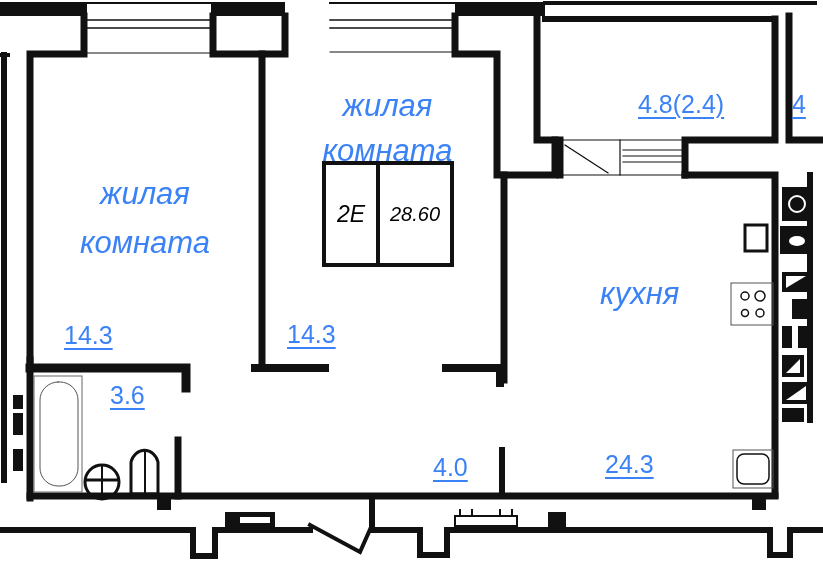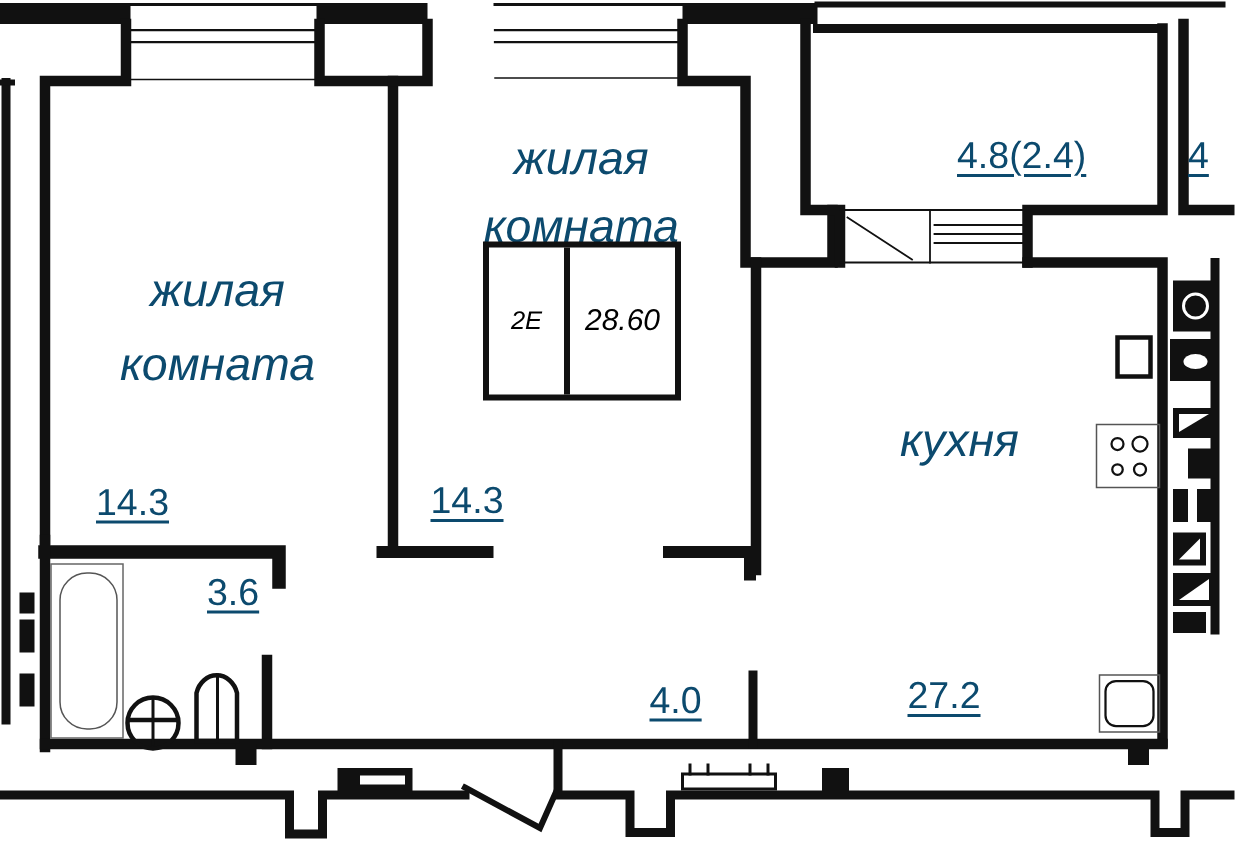--- a/index.html
+++ b/index.html
@@ -1,22 +1,22 @@
 <!DOCTYPE html>
 <html><head>
 <meta charset="utf-8">
 <style>
   html, body { margin:0; padding:0; background:#ffffff; }
   body { width:823px; height:564px; position:relative; overflow:hidden; font-family:"Liberation Sans", sans-serif; }
   svg { position:absolute; left:0; top:0; }
-  .lbl { position:absolute; color:#0c4a6e; white-space:nowrap; line-height:1; }
+  .lbl { position:absolute; color:#3b82f6; white-space:nowrap; line-height:1; }
   .room-name { font-style:italic; font-size:31px; text-align:center; }
   .area { font-size:25px; text-decoration:underline; text-underline-offset:4px; text-decoration-thickness:2px; }
   .tbl { position:absolute; left:322px; top:161px; width:132px; height:106px; border:4px solid #111; box-sizing:border-box; display:flex; }
-  .tbl-left { width:50px; border-right:4px solid #111; display:flex; align-items:center; justify-content:center; font-style:italic; font-size:17px; }
+  .tbl-left { width:50px; border-right:4px solid #111; display:flex; align-items:center; justify-content:center; font-style:italic; font-size:23px; }
   .tbl-right { flex:1; display:flex; }
   .tbl-cell { flex:1; display:flex; align-items:center; justify-content:center; font-style:italic; font-size:20px; }
   .tbl-cell + .tbl-cell { border-top:4px solid #111; }
 </style>
 </head>
 <body>
 
 <svg width="823" height="564" viewBox="0 0 823 564">
   <g fill="none" stroke="#111" stroke-linecap="square">
 
@@ -138,23 +138,23 @@
 </div>
 <div class="lbl area" style="left:64px;top:323px;">14.3</div>
 
 <div class="lbl room-name" style="left:300px;top:90px;width:175px;">
   <div>жилая</div>
   <div style="margin-top:14px;">комната</div>
 </div>
 <div class="lbl area" style="left:287px;top:322px;">14.3</div>
 
 <div class="lbl room-name" style="left:600px;top:278px;">кухня</div>
-<div class="lbl area" style="left:605px;top:452px;">27.2</div>
+<div class="lbl area" style="left:605px;top:452px;">24.3</div>
 
-<div class="lbl area" style="left:110px;top:383px;margin-left:28px;">3.6</div>
+<div class="lbl area" style="left:110px;top:383px;">3.6</div>
 <div class="lbl area" style="left:433px;top:455px;">4.0</div>
 <div class="lbl area" style="left:638px;top:92px;">4.8(2.4)</div>
 <div class="lbl area" style="left:792px;top:92px;">4</div>
 
 <div class="tbl">
   <div class="tbl-left">2E</div>
   <div class="tbl-right">
     <div class="tbl-cell">28.60</div>
   </div>
 </div>

